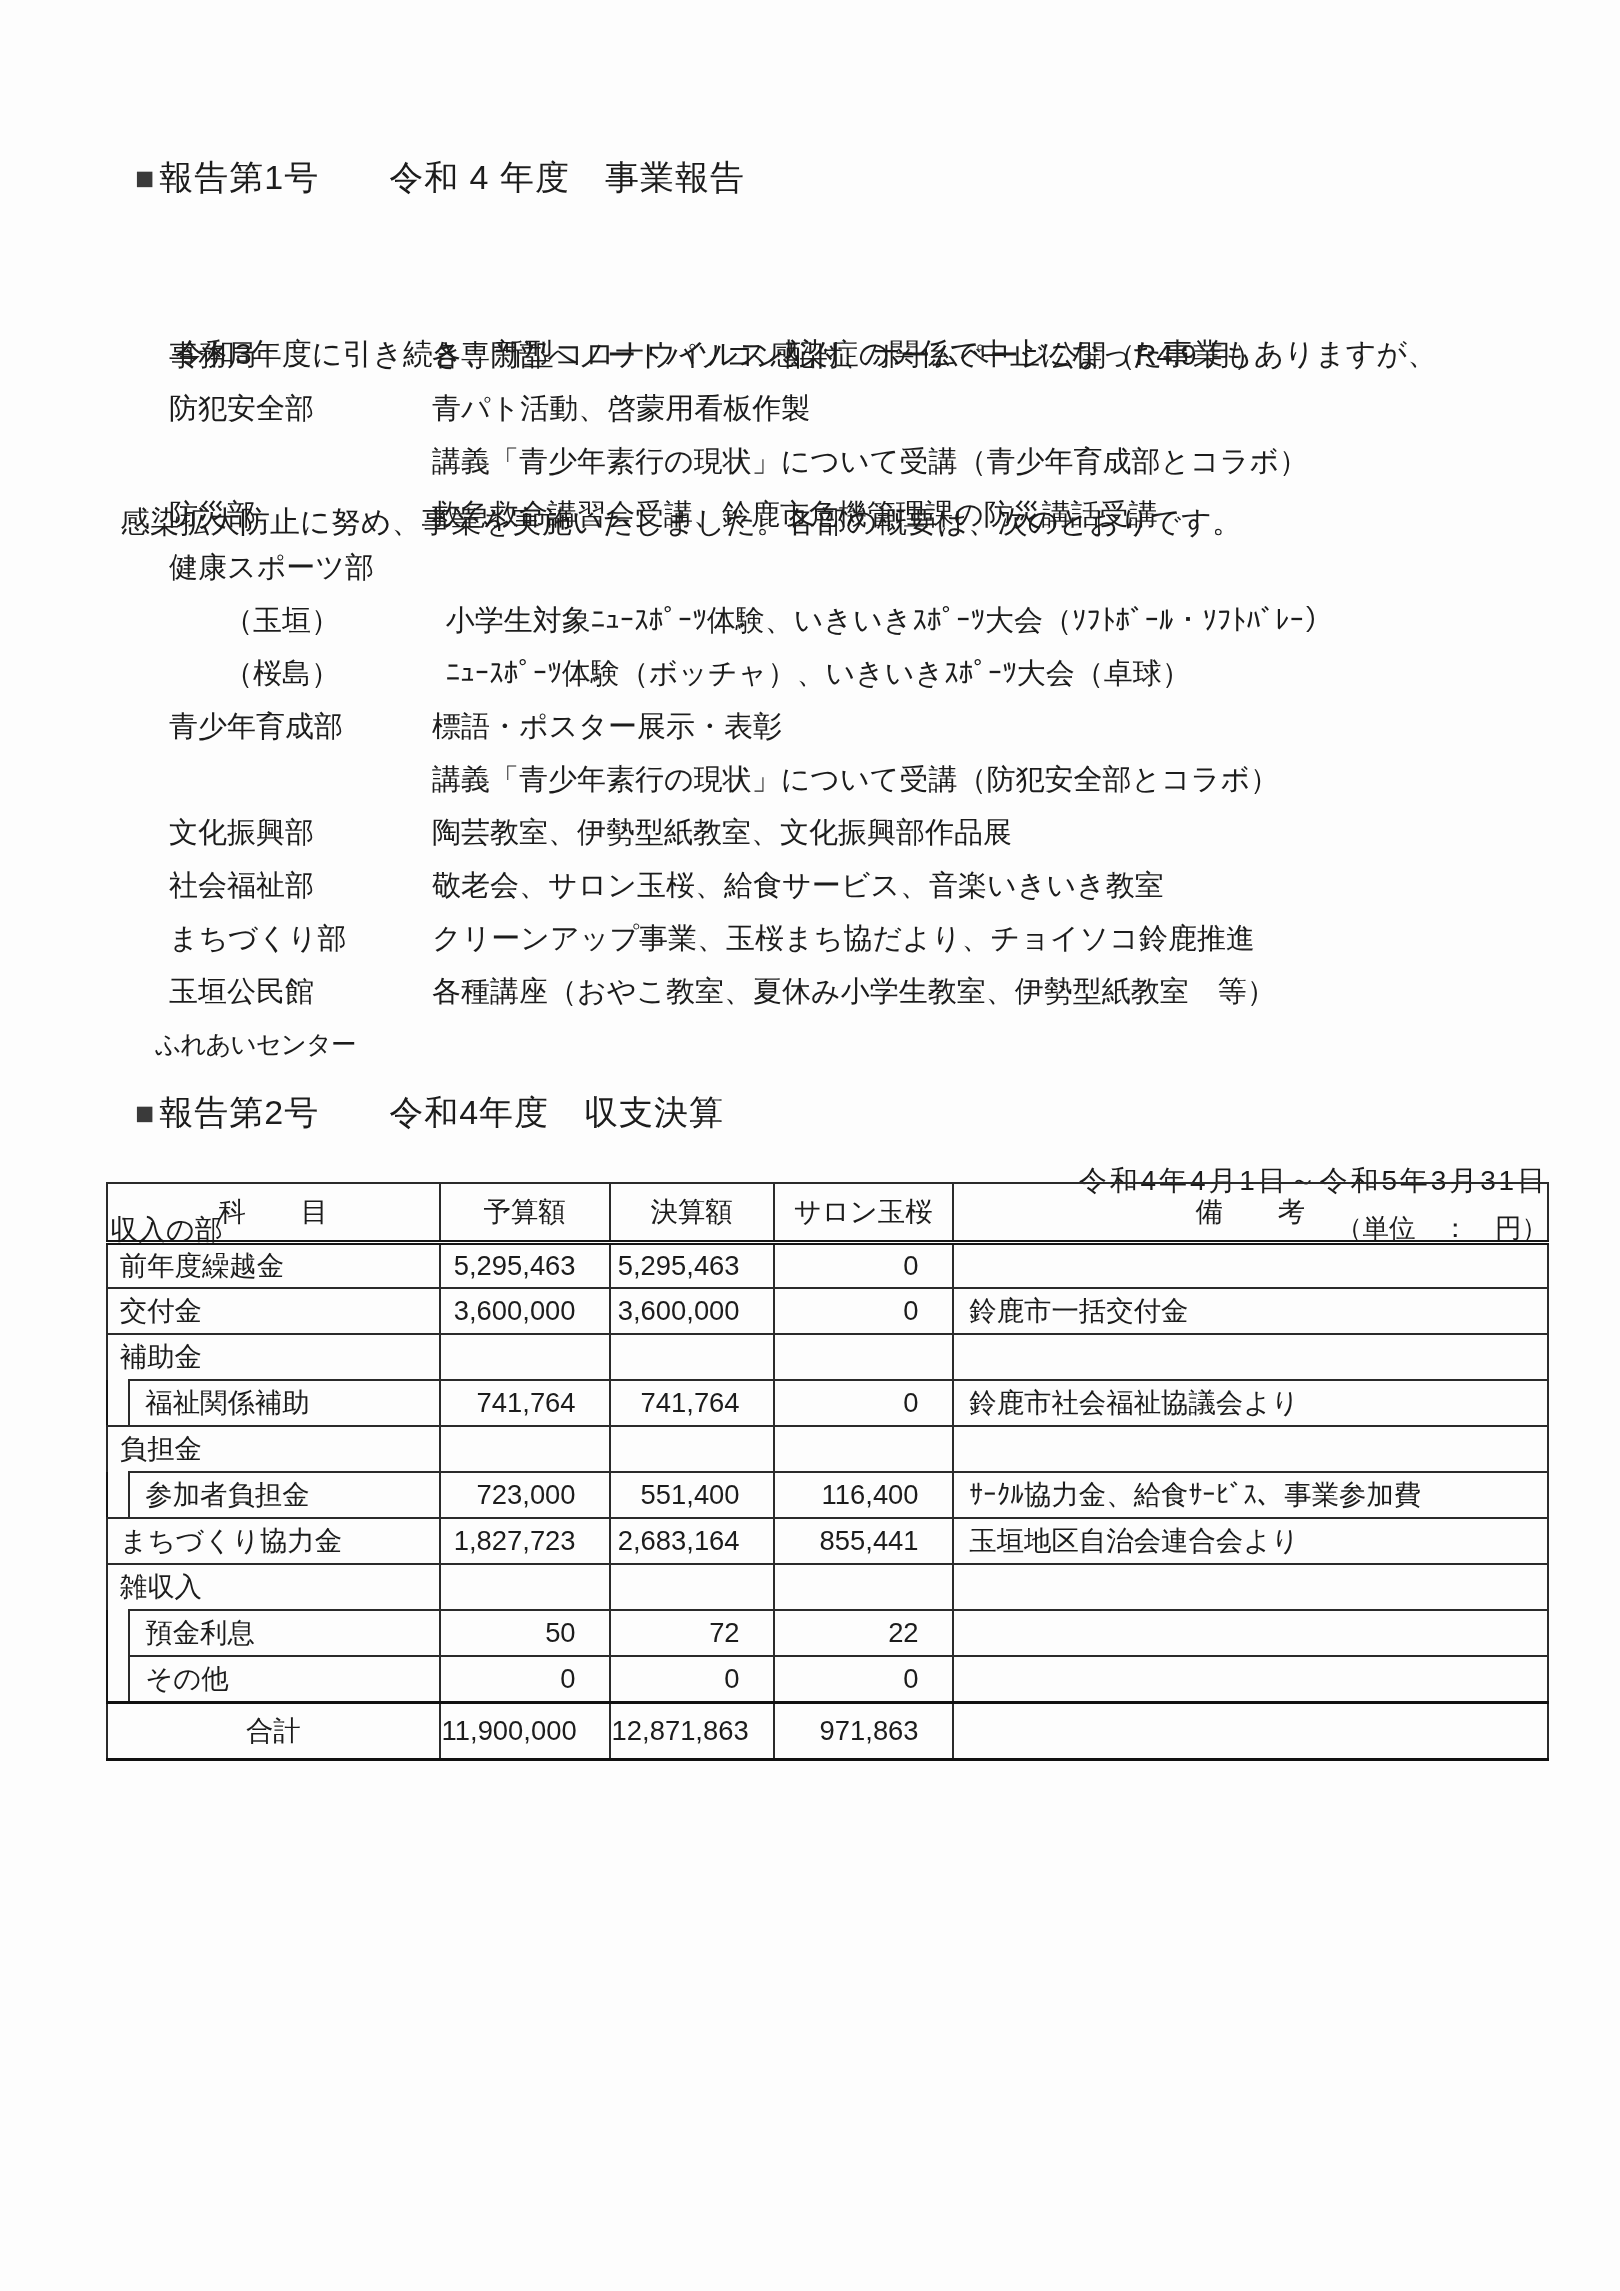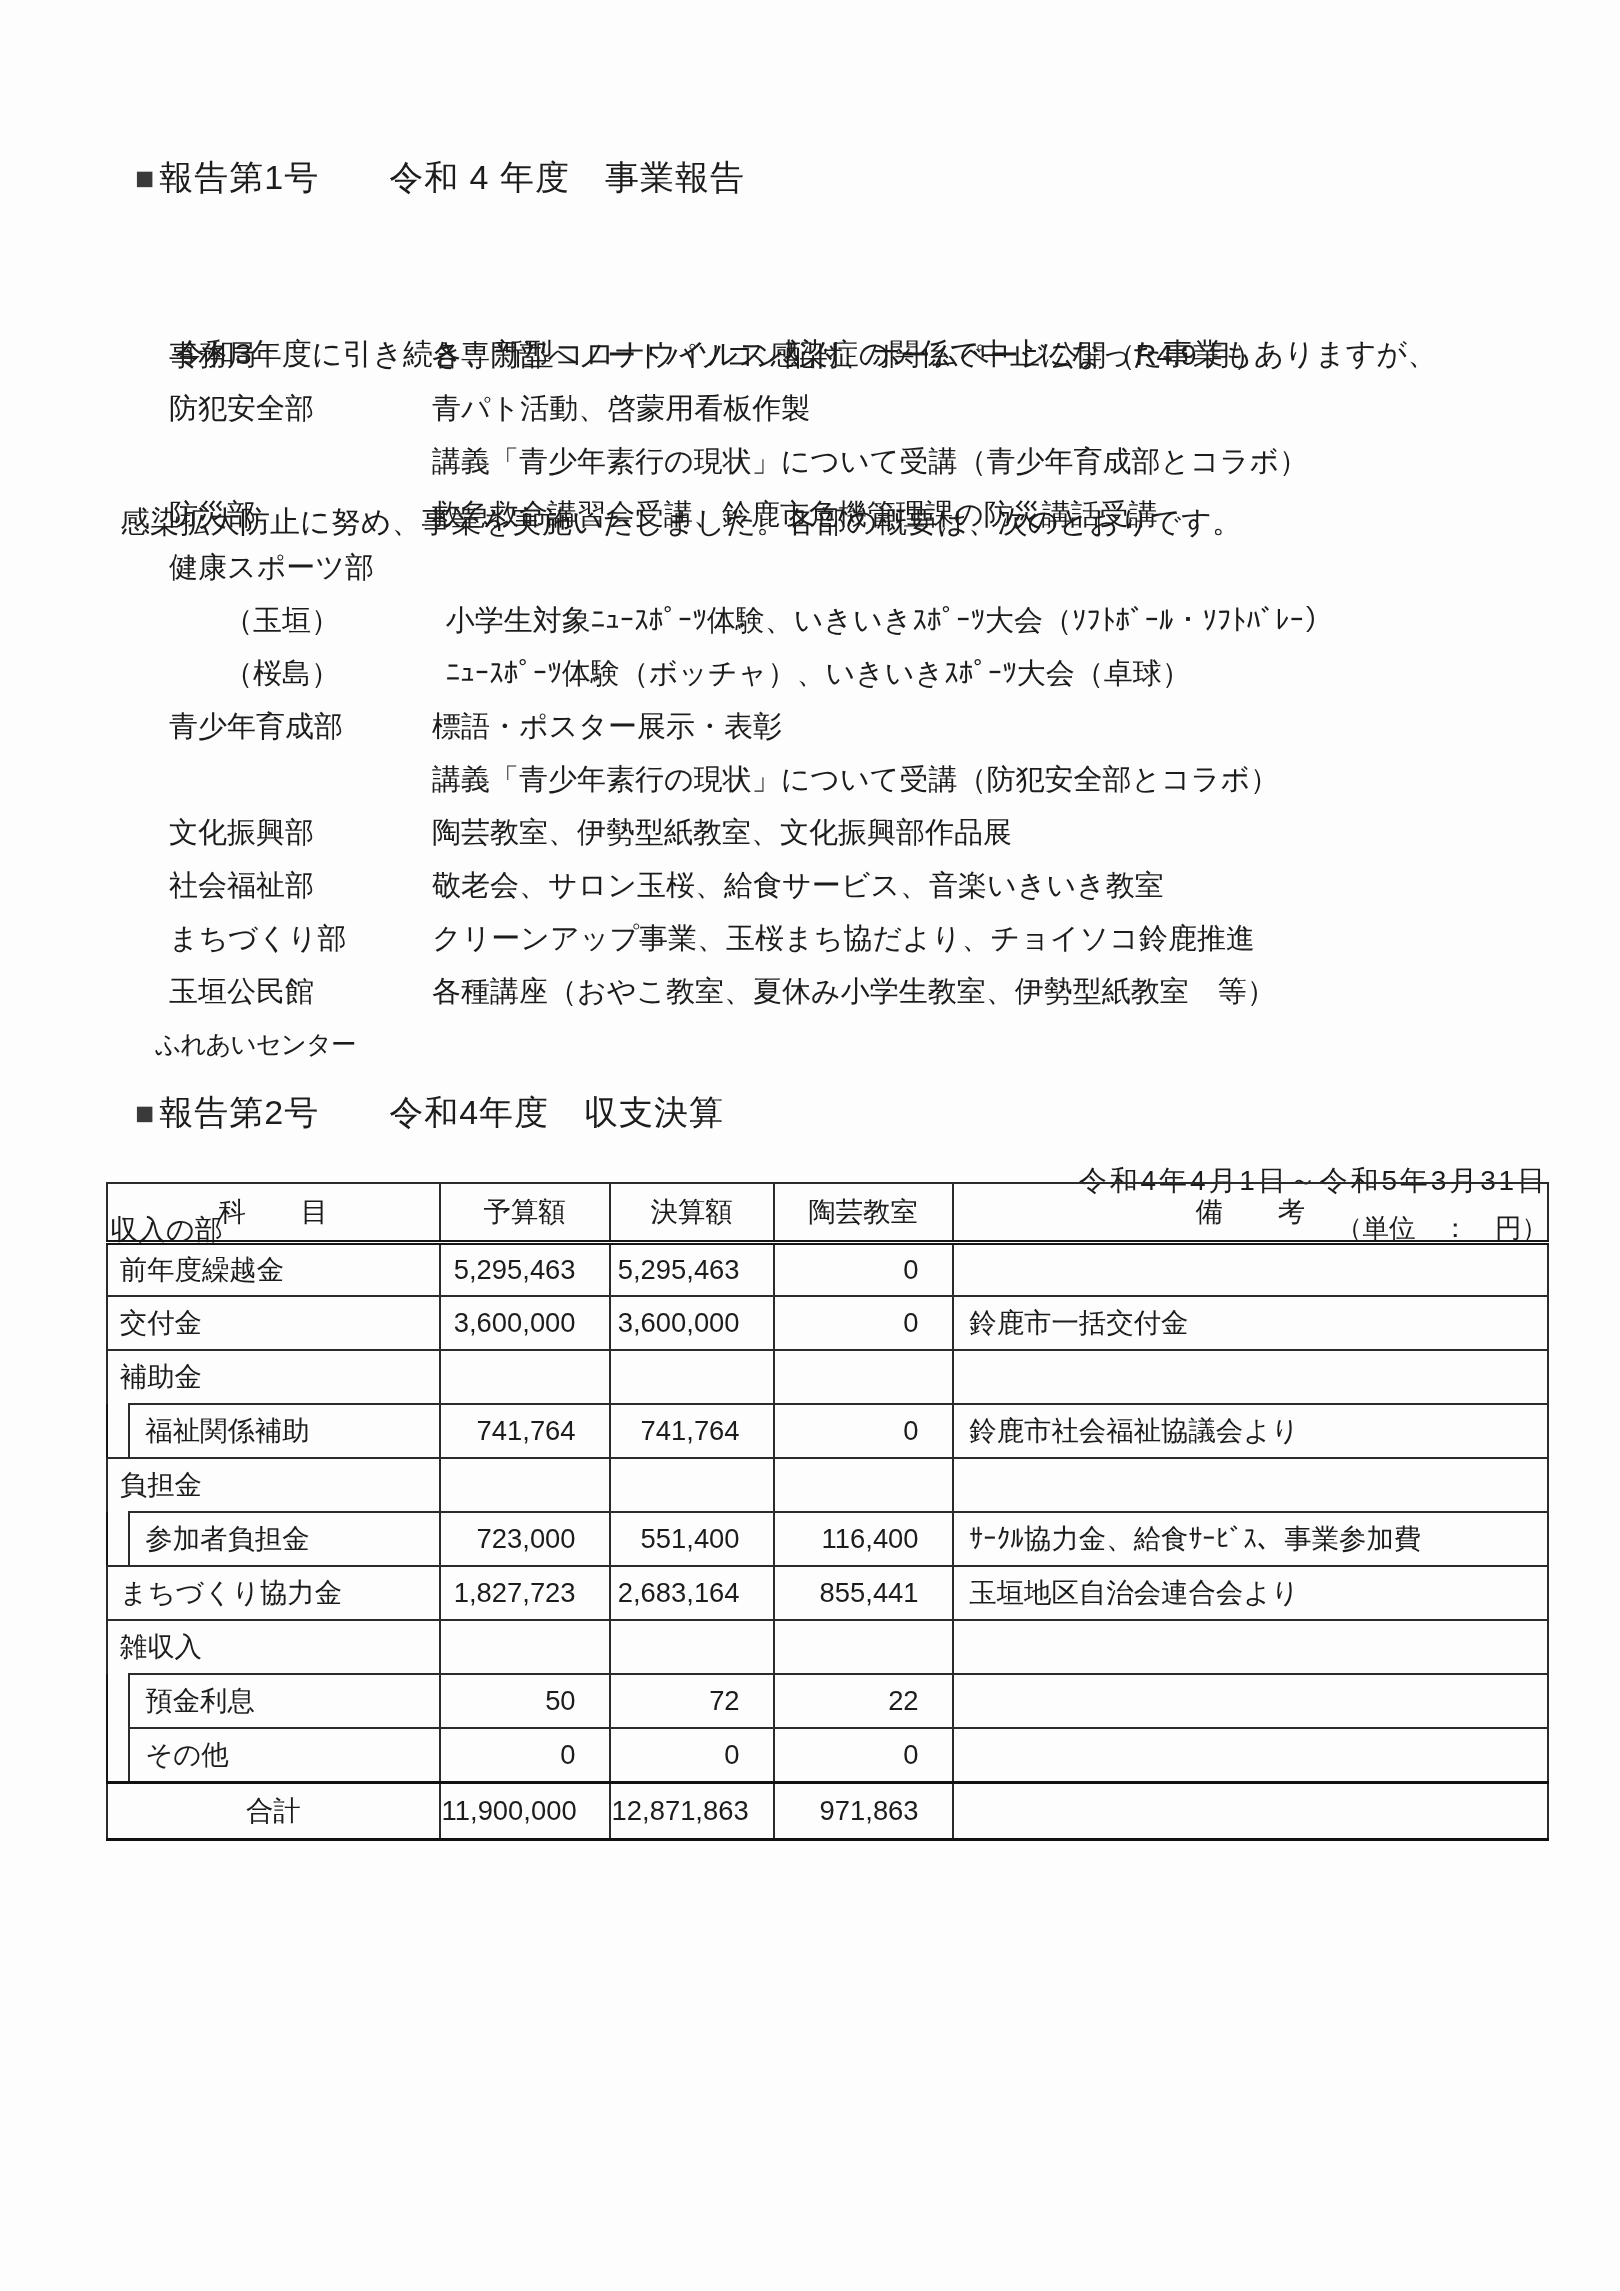--- a/index.html
+++ b/index.html
@@ -82,21 +82,21 @@
   .income-table th, .income-table td {
     border:2px solid #2b2b2b;
     box-sizing:border-box;
     font-weight:normal;
     overflow:hidden; white-space:pre;
   }
   .income-table thead th {
     height:59px; text-align:center;
     border-bottom:5.9px double #161616;
   }
-  .income-table td { height:54px; }
+  .income-table td { height:46px; }
   .income-table td.item { text-align:left; padding-left:11.8px; }
   .income-table td.sub  { padding-left:15.7px; }
   .income-table td.num  { text-align:right; padding-right:33px; }
   .income-table td.note { text-align:left; padding-left:15.7px; }
   .income-table td.indent { border:none; padding:0; }
   .income-table td.cat { border-bottom:none; }
   .income-table tfoot td {
     height:57px;
     border-top:3.9px solid #111;
     border-bottom:3.9px solid #111;
@@ -193,21 +193,21 @@
       <col style="width:170px">
         <col style="width:164px">
       <col style="width:179px">
         <col>
     </colgroup>
     <thead>
       <tr>
         <th colspan="2">科　　目</th>
         <th>予算額</th>
         <th>決算額</th>
-        <th>陶芸教室</th>
+        <th>サロン玉桜</th>
         <th>備　　考</th>
       </tr>
     </thead>
     <tbody id="income-tbody">
         <tr class="main-row">
           <td class="item" colspan="2">前年度繰越金</td>
           <td class="num">5,295,463</td>
           <td class="num">5,295,463</td>
           <td class="num">0</td>
           <td class="note"></td>

